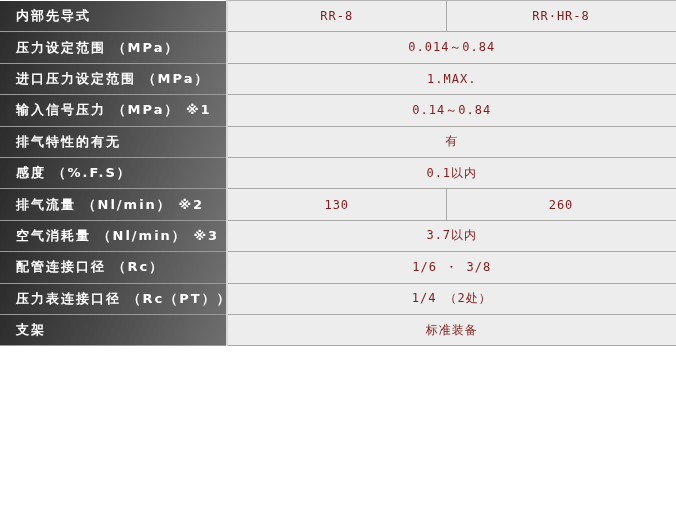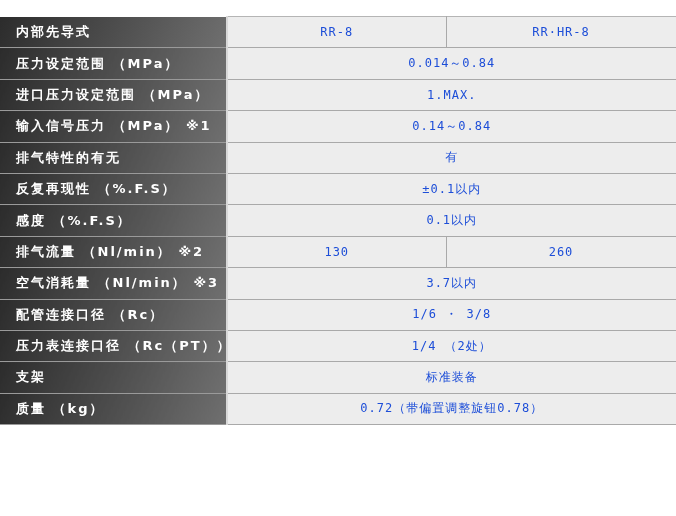--- a/index.html
+++ b/index.html
@@ -11,21 +11,21 @@
     width: 676px;
     height: 516px;
     background: #ffffff;
     overflow: hidden;
     font-family: "DejaVu Sans", "Liberation Sans", sans-serif;
   }
   table.spec-table {
     border-collapse: collapse;
     table-layout: fixed;
     width: 676px;
-    margin-top: 16px;
+    margin-top: 0;
   }
   col.c-label  { width: 227px; }
   col.c-val1   { width: 219px; }
   col.c-val2   { width: 230px; }
   tr.spec-row { height: 31.4px; }
   th.spec-label {
     background: linear-gradient(115deg, #2c2c2c 0%, #4a4a4a 45%, #6f6f6f 100%);
     color: #ffffff;
     font-weight: bold;
     font-size: 13px;
@@ -33,21 +33,21 @@
     text-align: left;
     padding: 0 0 0 16px;
     border-bottom: 1px solid #9a9a9a;
     border-right: 2px solid #d8d8d8;
     white-space: nowrap;
     vertical-align: middle;
     font-family: "DejaVu Sans", "Liberation Sans", sans-serif;
   }
   td.spec-value {
     background: #ededed;
-    color: #1d4ed8;
+    color: #7f1d1d;
     font-size: 12px;
     letter-spacing: 1px;
     text-align: center;
     vertical-align: middle;
     border: 1px solid #a9a9a9;
     font-family: "DejaVu Sans Mono", "Liberation Mono", monospace;
     white-space: nowrap;
   }
   tr.spec-row:first-child td.spec-value { border-top: 1px solid #b5b5b5; }
 </style>
@@ -77,24 +77,20 @@
       </tr>
       <tr class="spec-row">
         <th class="spec-label">输入信号压力 （MPa） ※1</th>
         <td class="spec-value" colspan="2">0.14～0.84</td>
       </tr>
       <tr class="spec-row">
         <th class="spec-label">排气特性的有无</th>
         <td class="spec-value" colspan="2">有</td>
       </tr>
       <tr class="spec-row">
-        <th class="spec-label">反复再现性 （%.F.S）</th>
-        <td class="spec-value" colspan="2">±0.1以内</td>
-      </tr>
-      <tr class="spec-row">
         <th class="spec-label">感度 （%.F.S）</th>
         <td class="spec-value" colspan="2">0.1以内</td>
       </tr>
       <tr class="spec-row">
         <th class="spec-label">排气流量 （Nl/min） ※2</th>
         <td class="spec-value">130</td>
         <td class="spec-value">260</td>
       </tr>
       <tr class="spec-row">
         <th class="spec-label">空气消耗量 （Nl/min） ※3</th>
@@ -105,19 +101,15 @@
         <td class="spec-value" colspan="2">1/6 ・ 3/8</td>
       </tr>
       <tr class="spec-row">
         <th class="spec-label">压力表连接口径 （Rc（PT））</th>
         <td class="spec-value" colspan="2">1/4 （2处）</td>
       </tr>
       <tr class="spec-row">
         <th class="spec-label">支架</th>
         <td class="spec-value" colspan="2">标准装备</td>
       </tr>
-      <tr class="spec-row">
-        <th class="spec-label">质量 （kg）</th>
-        <td class="spec-value" colspan="2">0.72（带偏置调整旋钮0.78）</td>
-      </tr>
     </tbody>
   </table>
 </div>
 
 </body></html>

